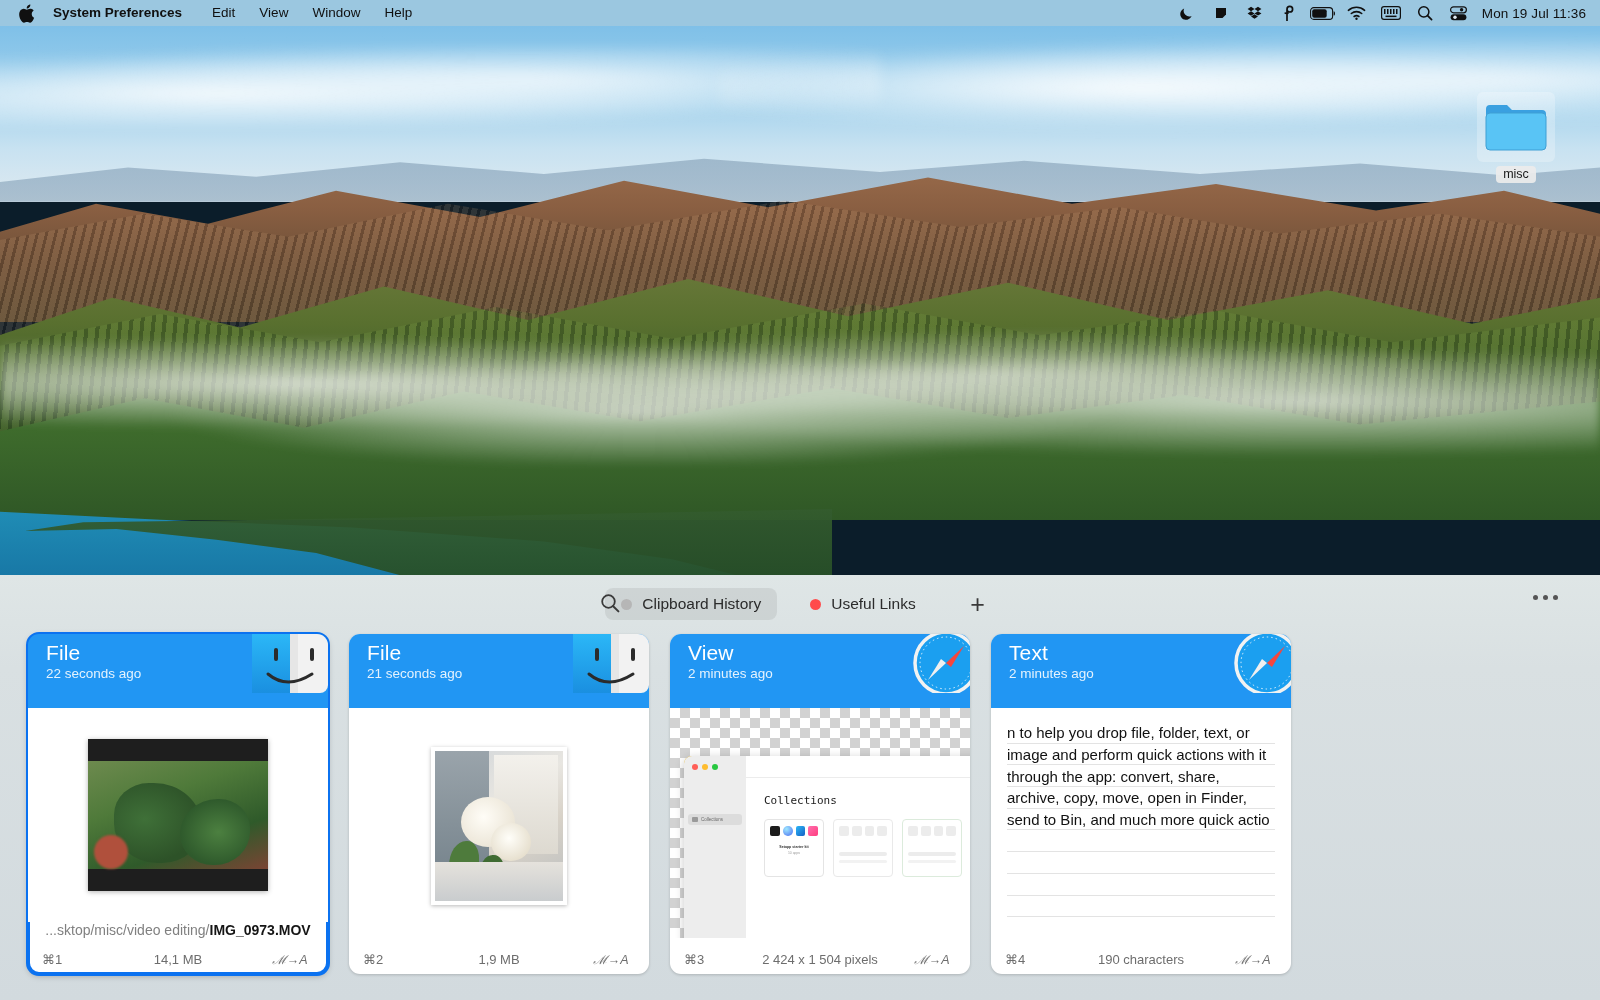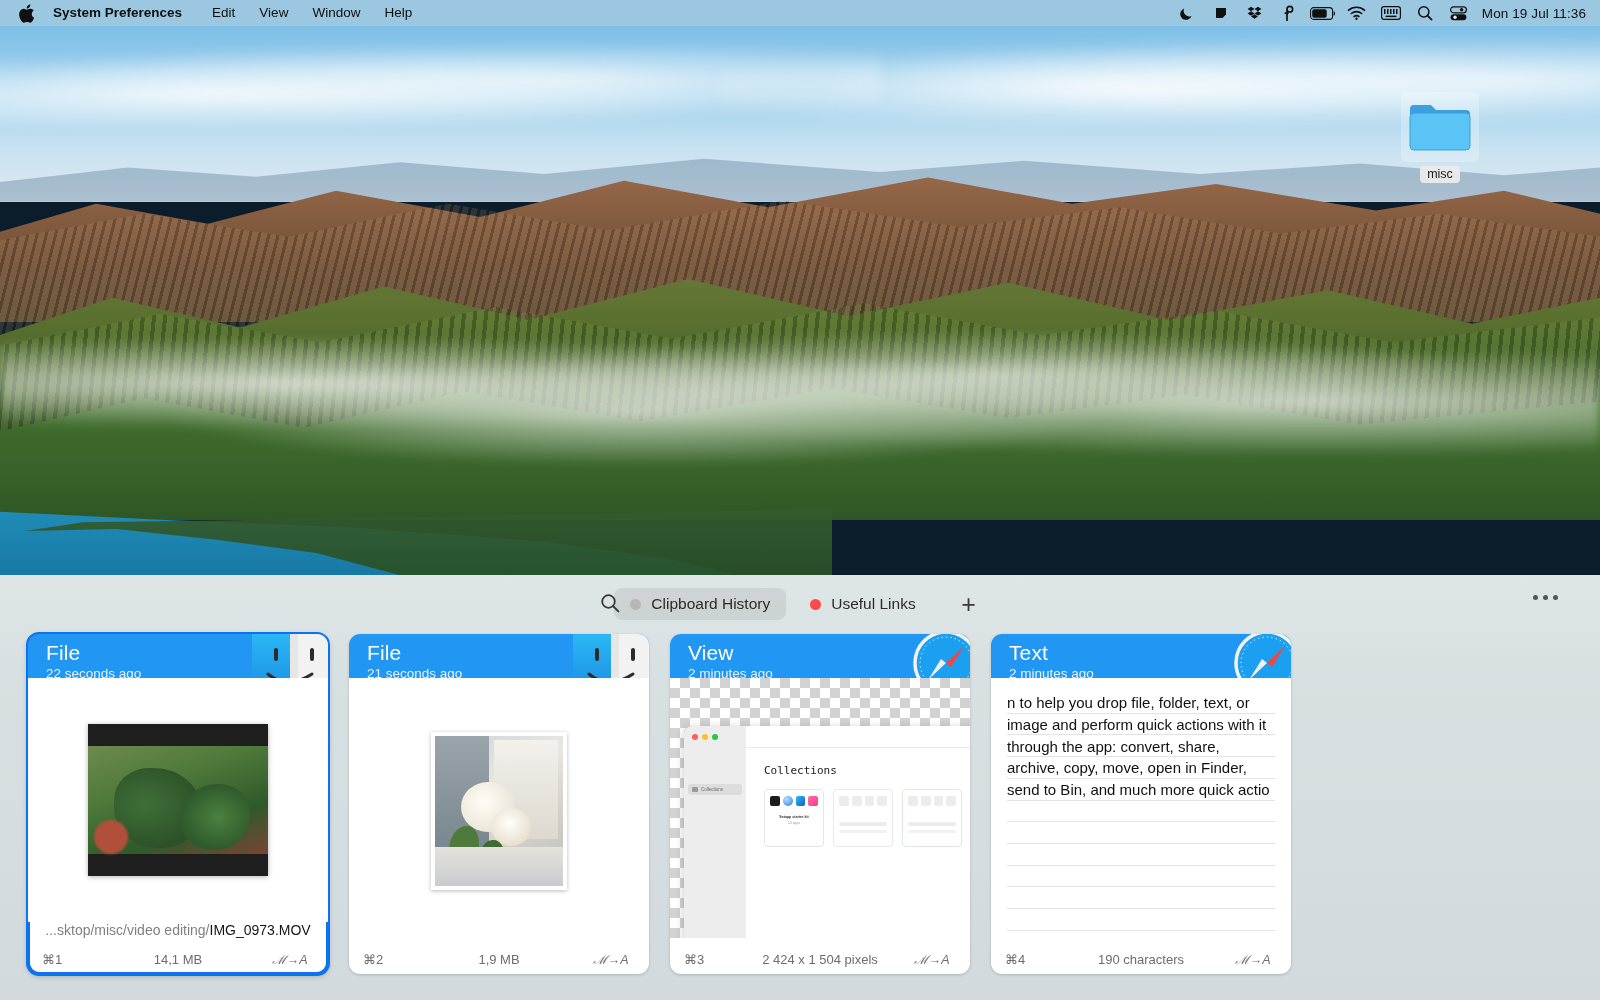--- a/index.html
+++ b/index.html
@@ -95,21 +95,21 @@
     position:absolute; top:50%; left:0; width:100%; height:30%;
     background: radial-gradient(ellipse at 18% 50%, rgba(255,255,255,.75) 0%, rgba(255,255,255,0) 40%),
                 radial-gradient(ellipse at 40% 68%, rgba(255,255,255,.65) 0%, rgba(255,255,255,0) 35%),
                 radial-gradient(ellipse at 62% 45%, rgba(255,255,255,.6) 0%, rgba(255,255,255,0) 35%),
                 radial-gradient(ellipse at 82% 62%, rgba(255,255,255,.7) 0%, rgba(255,255,255,0) 38%);
     filter: blur(4px);
   }
 
   
   .desk-icon {
-    position: absolute; top: 66px; left: 1394px;
+    position: absolute; top: 66px; left: 1470px;
     width: 92px; text-align: center; z-index: 5;
   }
   .desk-icon .thumb {
     width: 78px; height: 70px; margin: 0 auto;
     background: rgba(255,255,255,0.26);
     border-radius: 6px;
     display:flex; align-items:center; justify-content:center;
   }
   .desk-icon .label {
     display:inline-block; margin-top: 4px;
@@ -127,21 +127,21 @@
   .app-toolbar {
     position: relative; height: 58px;
     display: flex; align-items: center; justify-content: center;
     gap: 0;
   }
   .tb-search {
     position: absolute; left: 598px; top: 16px;
     width: 24px; height: 24px; display:flex; align-items:center; justify-content:center;
     cursor: pointer;
   }
-  .tb-tabs { display: flex; align-items: center; gap: 8px; }
+  .tb-tabs { display: flex; align-items: center; gap: 17px; }
   .tab {
     display: flex; align-items: center; gap: 10px;
     height: 32px; padding: 0 16px; border-radius: 8px;
     font-size: 15.5px; color: #2b2b2b; cursor: pointer;
     white-space: nowrap;
   }
   .tab.active { background: rgba(0,0,0,0.07); }
   .tab .dot { width: 11px; height: 11px; border-radius: 50%; flex: none; }
   .tb-plus {
     width: 34px; height: 32px; display:flex; align-items:center; justify-content:center;
@@ -166,21 +166,21 @@
     overflow: hidden;
     box-shadow: 0 1px 3px rgba(0,0,0,0.18);
     position: relative; cursor: pointer;
   }
   .card.selected {
     outline: 4px solid #0b72f0;
     outline-offset: -2px;
     box-shadow: 0 2px 6px rgba(0,0,0,0.25);
   }
   .card-head {
-    height: 44px; background: #2196f3; position: relative;
+    height: 74px; background: #2196f3; position: relative;
     padding: 8px 0 0 18px; flex: none; overflow: hidden;
   }
   .card-type { font-size: 21px; color: #fff; line-height: 1.05; letter-spacing: .1px; }
   .card-time { font-size: 13.5px; color: rgba(255,255,255,0.88); margin-top: 2px; }
   .head-icon { position: absolute; right: 0; top: 0; width: 76px; height: 59px; overflow: hidden; }
 
   .card-body { flex: 1; position: relative; overflow: hidden; background:#fff; }
 
   .thumb-wrap { position:absolute; inset:0; display:flex; align-items:center; justify-content:center; }
 
@@ -208,21 +208,21 @@
   .rule-lines {
     position:absolute; left:16px; right:16px; top:14px; bottom:6px;
     background-image: repeating-linear-gradient(180deg, transparent 0px, transparent 20.7px, #e3e3e3 20.7px, #e3e3e3 21.7px);
     z-index: 1;
   }
 
   .card-path {
     font-size: 14px; color: #808080; text-align: center;
     padding: 0 10px 6px; flex: none; white-space: nowrap; overflow: hidden;
   }
-  .card-path b { color: #151515; font-weight: normal; }
+  .card-path b { color: #151515; font-weight: bold; }
 
   .card-foot {
     height: 30px; flex: none;
     display: flex; align-items: center; justify-content: space-between;
     padding: 0 14px; font-size: 13px; color: #6d6d6d;
     position: relative; z-index: 3;
   }
   .card-foot .cmd { min-width: 48px; text-align: left; }
   .card-foot .meta { flex: 1; text-align: center; }
   .card-foot .conv { min-width: 48px; text-align: center; font-style: italic; font-size: 12.5px; }

